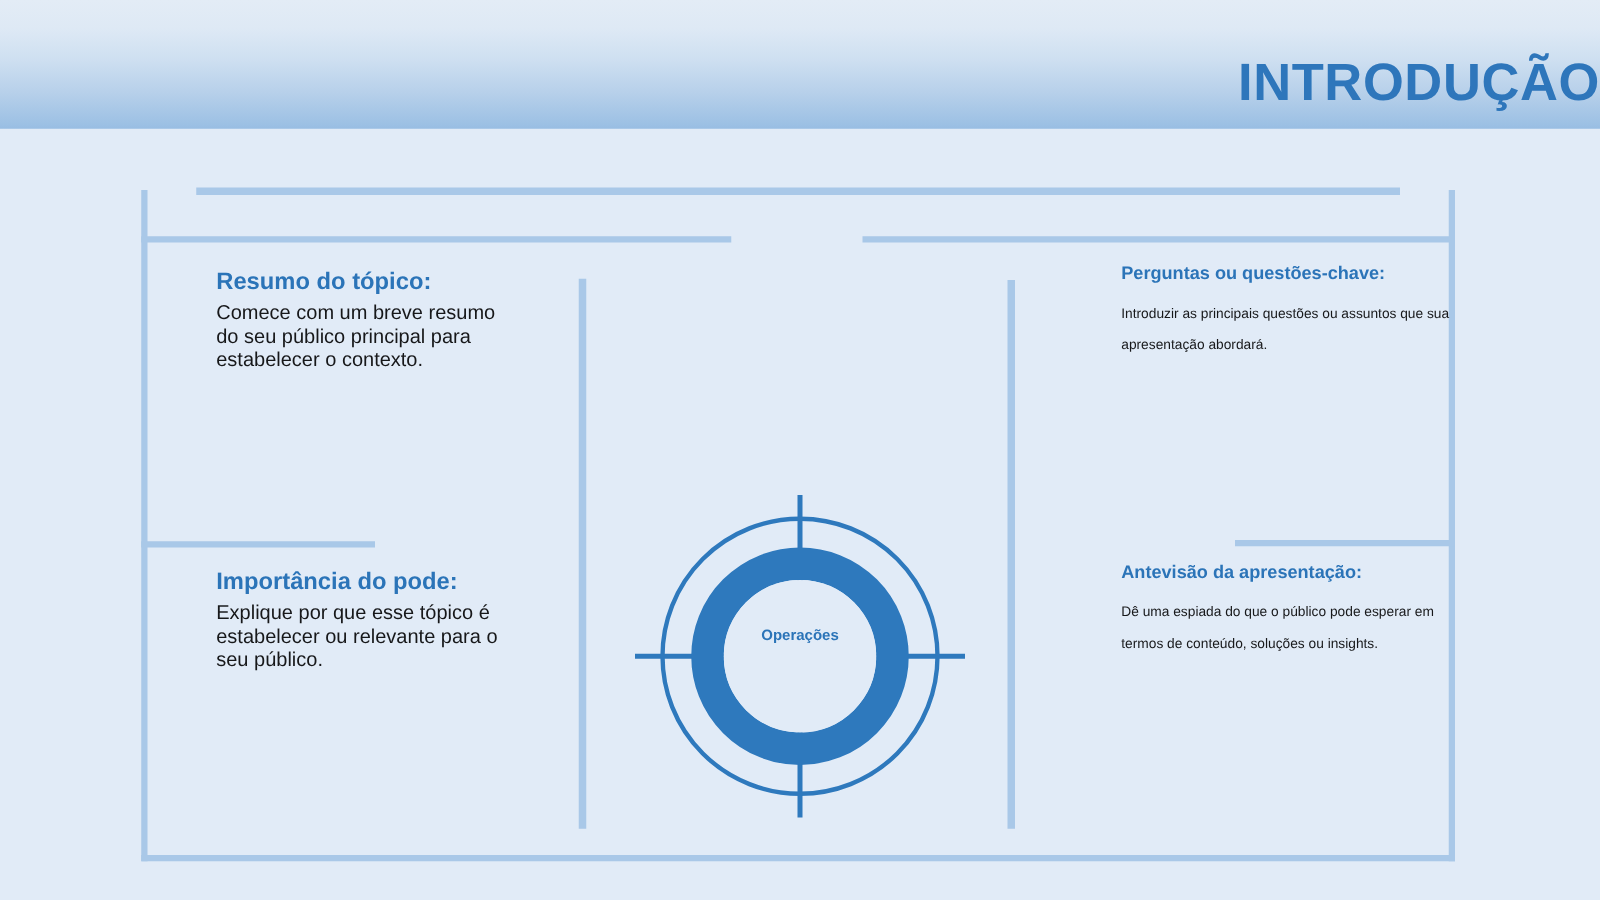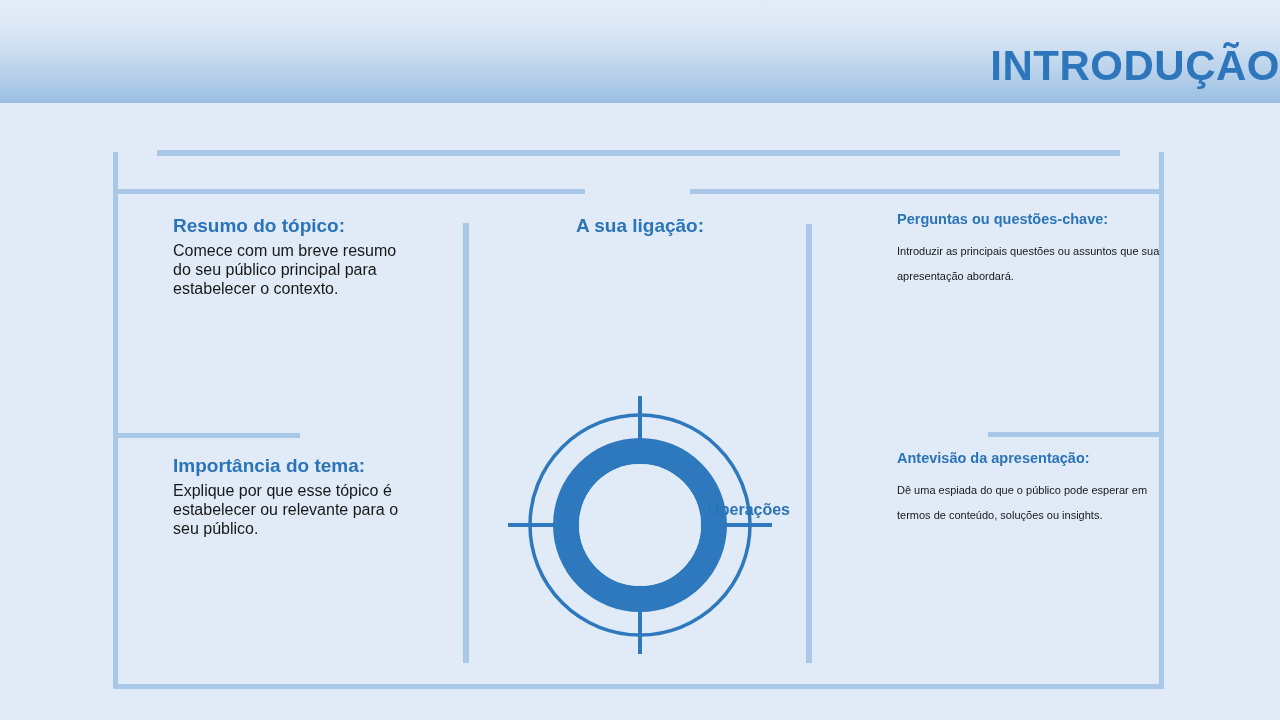--- a/index.html
+++ b/index.html
@@ -50,21 +50,21 @@
   .head-sm { color:#2b74b8; font-weight:bold; font-size:14.5px; margin-bottom:12px; }
   .body-lg { color:#17181a; font-size:16px; line-height:19px; }
   .body-center { color:#17181a; font-size:17px; line-height:24px; margin-top:9px; }
   .body-rt { color:#17181a; font-size:11px; line-height:25px; }
 
   
   #diagram { position:absolute; left:490px; top:390px; width:300px; height:270px; }
   #diagram svg { display:block; }
   #diagram-label {
     position:absolute; left:0; top:111px; width:300px;
-    text-align:right; font-size:16px; font-weight:bold; color:#2b74b8;
+    text-align:center; font-size:12px; font-weight:bold; color:#2b74b8;
   }
 </style>
 </head>
 <body>
 
 <div id="header-band"></div>
 <div id="page-title">INTRODUÇÃO</div>
 
 <div class="line" id="frame-left"></div>
 <div class="line" id="frame-right"></div>
@@ -76,26 +76,25 @@
 <div class="line" id="accent-right"></div>
 <div class="line" id="divider-left"></div>
 <div class="line" id="divider-right"></div>
 
 <div class="col" id="col-summary">
   <div class="head-lg">Resumo do tópico:</div>
   <div class="body-lg">Comece com um breve resumo do seu público principal para estabelecer o contexto.</div>
 </div>
 
 <div class="col" id="col-relevance">
-  <div class="head-lg">Importância do tema:</div>
+  <div class="head-lg">Importância do pode:</div>
   <div class="body-lg">Explique por que esse tópico é estabelecer ou relevante para o seu público.</div>
 </div>
 
 <div class="col" id="col-center">
-  <div class="head-lg">A sua ligação:</div>
 </div>
 
 <div class="col" id="col-questions">
   <div class="head-sm">Perguntas ou questões-chave:</div>
   <div class="body-rt">Introduzir as principais questões ou assuntos que sua apresentação abordará.</div>
 </div>
 
 <div class="col" id="col-preview">
   <div class="head-sm">Antevisão da apresentação:</div>
   <div class="body-rt">Dê uma espiada do que o público pode esperar em termos de conteúdo, soluções ou insights.</div>

